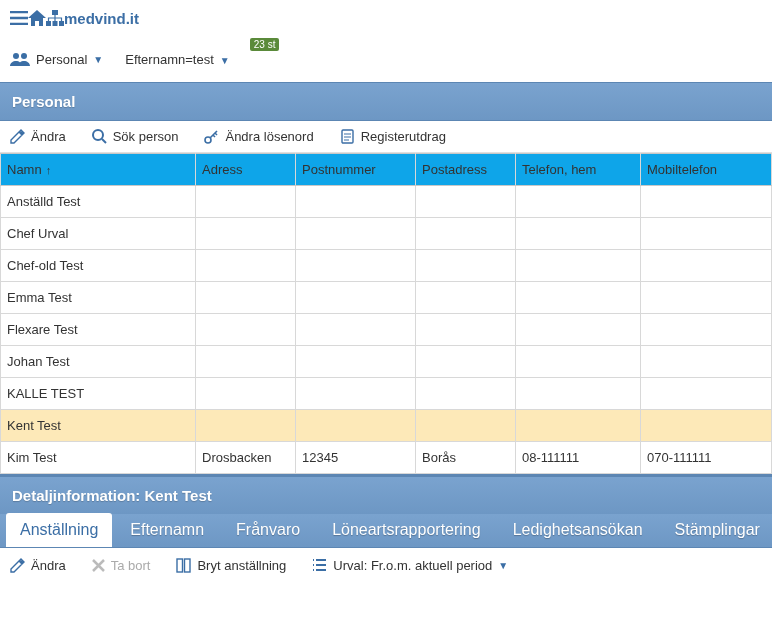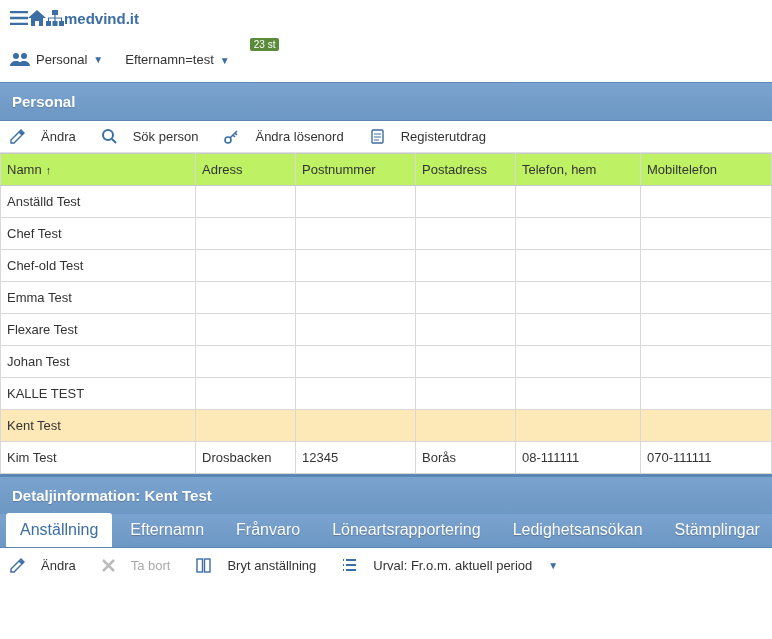--- a/index.html
+++ b/index.html
@@ -7,27 +7,27 @@
 .topbar { display: flex; align-items: center; height: 36px; padding: 0 10px; }
 .topbar .icon-btn { color: #3b6ea5; width: 18px; height: 18px; display: flex; align-items: center; justify-content: center; cursor: pointer; }
 .brand { color: #3b6ea5; font-weight: bold; font-size: 15px; }
 .toolbar1 { display: flex; align-items: center; height: 46px; padding: 0 10px; gap: 22px; }
 .toolbar1 .group { display: flex; align-items: center; gap: 6px; color: #333; }
 .toolbar1 .blue-icon { color: #3b6ea5; }
 .badge { position: relative; }
 .badge-count { position: absolute; top: -14px; left: -10px; background: #5a8a3a; color: #fff; font-size: 10px; padding: 1px 4px; border-radius: 2px; white-space: nowrap; margin-left: 40px; }
 .section-header { background: linear-gradient(#7aa3cf, #6d97c4); color: #fff; font-size: 15px; font-weight: bold; padding: 10px 12px; text-shadow: 0 1px 1px rgba(0,0,0,0.2); border-top: 1px solid #5c86b3; border-bottom: 1px solid #5c86b3; }
 .action-bar { display: flex; align-items: center; gap: 26px; padding: 8px 10px; background: #fff; border-bottom: 1px solid #e0e0e0; font-size: 13px; }
-.action { display: flex; align-items: center; gap: 16px; color: #333; cursor: pointer; }
+.action { display: flex; align-items: center; gap: 6px; color: #333; cursor: pointer; }
 .action .ai { color: #3b6ea5; }
 .action.disabled { color: #aaa; }
 .action.disabled .ai { color: #bbb; }
 table { width: 100%; border-collapse: collapse; }
 th, td { text-align: left; padding: 8px 6px; border: 1px solid #d8d8d8; font-size: 13px; }
-thead th { background: #bef264; font-weight: normal; color: #333; border-top: 1px solid #c8c8c8; border-bottom: 1px solid #c8c8c8; }
+thead th { background: #0ea5e9; font-weight: normal; color: #333; border-top: 1px solid #c8c8c8; border-bottom: 1px solid #c8c8c8; }
 tbody tr:nth-child(even) td { background: #fff; }
 tbody tr.selected td { background: #fde9b8; }
 .sort-arrow { font-size: 11px; margin-left: 4px; }
 .detail-header { background: linear-gradient(#7aa3cf, #6d97c4); color: #fff; font-size: 15px; font-weight: bold; padding: 10px 12px; text-shadow: 0 1px 1px rgba(0,0,0,0.2); border-top: 3px solid #5c86b3; }
 .tab-strip { display: flex; align-items: flex-end; background: linear-gradient(#7aa3cf, #6d97c4); padding: 0 6px; gap: 4px; height: 34px; border-bottom: 1px solid #5c86b3; }
 .tab { padding: 8px 14px; color: #fff; font-size: 16px; cursor: pointer; text-shadow: 0 1px 1px rgba(0,0,0,0.25); }
 .tab.active { background: #fff; color: #3b6ea5; border-radius: 3px 3px 0 0; text-shadow: none; font-weight: normal; }
 .detail-actions { display: flex; align-items: center; gap: 26px; padding: 10px 10px; background: #fff; }
 svg { display: block; }
 .caret { font-size: 10px; color: #3b6ea5; }
@@ -145,21 +145,21 @@
   <tbody id="table-body">
       <tr>
         <td>Anställd Test</td>
         <td></td>
         <td></td>
         <td></td>
         <td></td>
         <td></td>
       </tr>
       <tr>
-        <td>Chef Test</td>
+        <td>Chef Urval</td>
         <td></td>
         <td></td>
         <td></td>
         <td></td>
         <td></td>
       </tr>
       <tr>
         <td>Chef-old Test</td>
         <td></td>
         <td></td>

